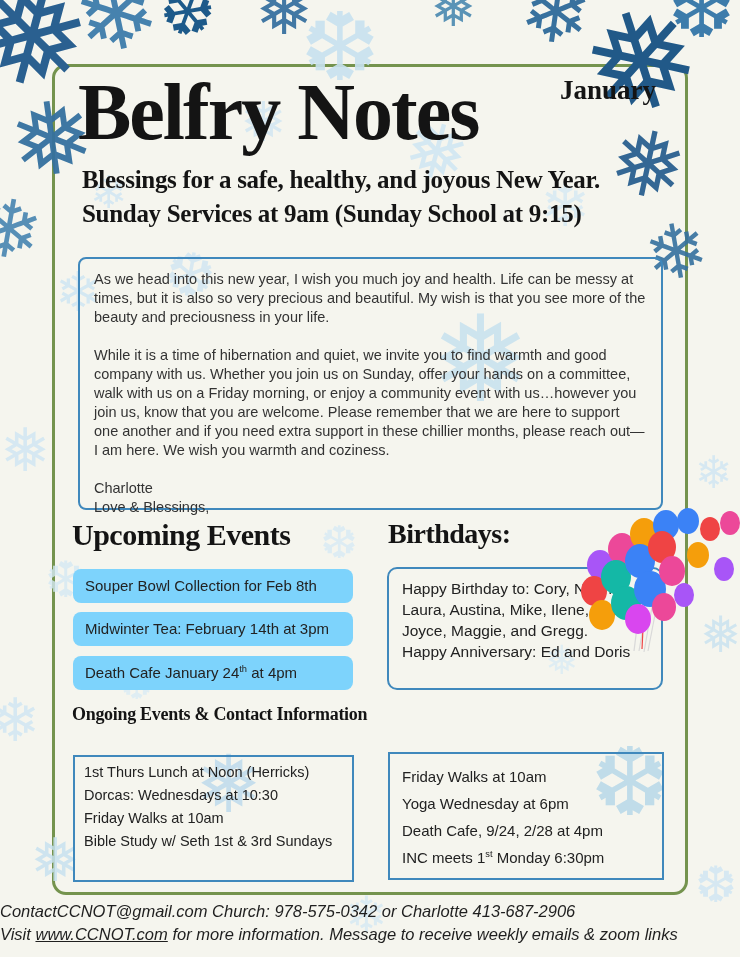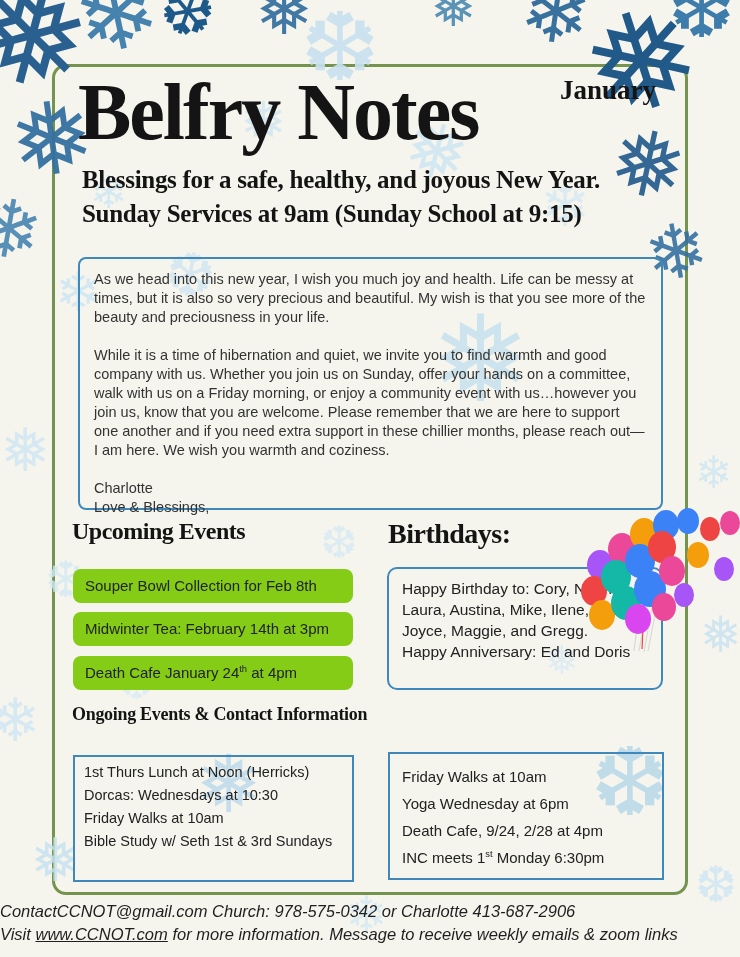--- a/index.html
+++ b/index.html
@@ -47,25 +47,25 @@
   .letter-box {
     position: absolute; left: 78px; top: 257px;
     width: 585px; height: 253px;
     border: 2px solid #3f88bc; border-radius: 8px;
     padding: 11px 14px;
     font-size: 14.5px; line-height: 19px; color: #333;
     z-index: 2; background: transparent;
   }
   .letter-box p { margin-bottom: 19px; }
   .letter-box .signoff { line-height: 19px; }
-  .h-upcoming { position: absolute; left: 72px; top: 518px; font-size: 24px; font-weight: 700; z-index: 2; letter-spacing:-0.5px; }
+  .h-upcoming { position: absolute; left: 72px; top: 518px; font-size: 30px; font-weight: 700; z-index: 2; letter-spacing:-0.5px; }
   .h-birthdays { position: absolute; left: 388px; top: 518px; font-size: 28px; font-weight: 700; z-index: 2; letter-spacing:-0.5px; }
   .pill {
     position: absolute; left: 73px; width: 280px; height: 34px;
-    background: #84cc16; border-radius: 8px;
+    background: #7dd3fc; border-radius: 8px;
     font-size: 15px; line-height: 34px; padding-left: 12px;
     z-index: 2; white-space: nowrap; color:#222;
   }
   .pill-1 { top: 569px; } .pill-2 { top: 612px; } .pill-3 { top: 656px; }
   .birthday-box {
     position: absolute; left: 387px; top: 567px;
     width: 276px; height: 123px;
     border: 2px solid #3f88bc; border-radius: 10px;
     padding: 9px 13px;
     font-size: 15.5px; line-height: 21px; color:#222;

